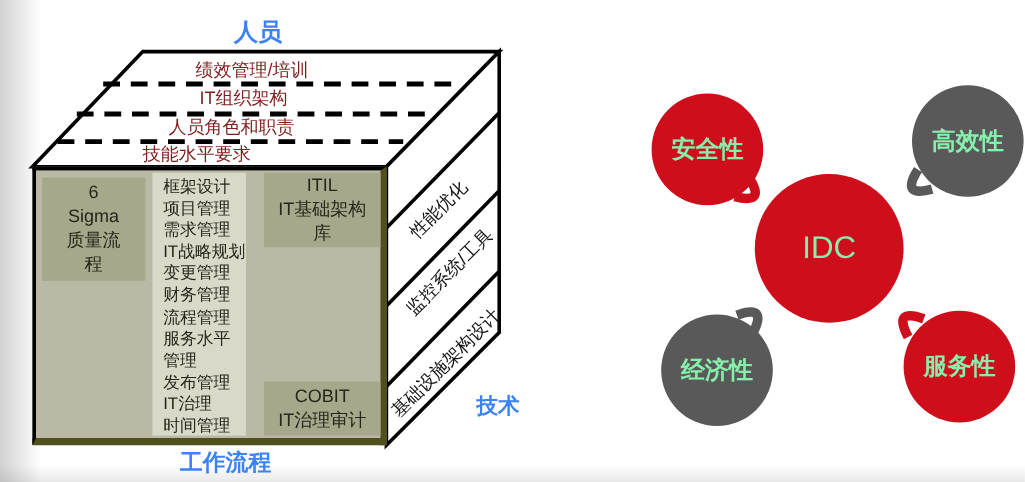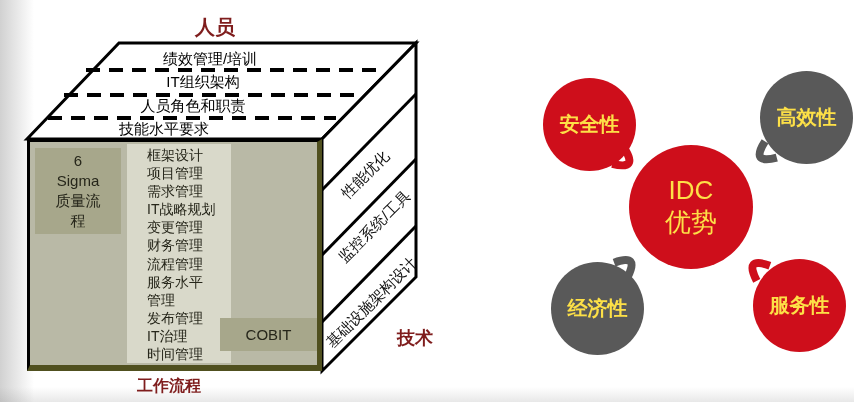--- a/index.html
+++ b/index.html
@@ -21,45 +21,45 @@
   .bottom-shade{position:absolute;left:0;bottom:0;width:100%;height:15px;
     background:linear-gradient(to bottom,rgba(110,110,110,0),rgba(110,110,110,.16));pointer-events:none;}
 
   .abs{position:absolute;}
   .ctr{transform:translate(-50%,-50%);white-space:nowrap;}
 
   
   svg.scene{position:absolute;left:0;top:0;}
 
   
-  .cube-label{font-weight:bold;color:#7f1d1d;}
+  .cube-label{font-weight:bold;color:#3b82f6;}
 
   
-  .toprow{font-size:15px;color:#000000;}
+  .toprow{font-size:15px;color:#7f1d1d;}
 
   
   .front-face{
     left:27px;top:139px;width:295px;height:232px;box-sizing:border-box;
     background:var(--face-bg);
     border-top:3px solid #000;border-left:3px solid #000;
     border-right:5px solid var(--border-olive);border-bottom:6px solid var(--border-olive);
   }
   .ff-box{position:absolute;display:flex;flex-direction:column;justify-content:center;
     text-align:center;color:#26261a;font-size:15px;line-height:1.32;background:var(--box-dark);}
   .ff-box.light{background:var(--box-light);}
   #col1-top{left:5px;top:6px;width:86px;height:86px;}
   #col1-bottom{left:5px;top:126px;width:86px;height:92px;}
-  #col2{left:97px;top:2px;width:104px;height:219px;justify-content:flex-start;
-    text-align:left;padding:2px 0 0 20px;box-sizing:border-box;font-size:14px;line-height:18.1px;}
+  #col2{left:97px;top:2px;width:78px;height:219px;justify-content:flex-start;
+    text-align:left;padding:2px 0 0 9px;box-sizing:border-box;font-size:14px;line-height:18.1px;}
   #col3-top{left:190px;top:2px;width:97px;height:62px;}
-  #col3-bottom{left:190px;top:176px;width:97px;height:33px;}
+  #col3-bottom{left:190px;top:176px;width:97px;height:45px;}
 
   
   .circle{border-radius:50%;display:flex;align-items:center;justify-content:center;
-    color:#fde047;text-align:center;}
+    color:#86efac;text-align:center;}
   .circle.red{background:var(--accent-red);}
   .circle.gray{background:var(--gray);}
   .sat{width:93px;height:93px;font-size:20px;font-weight:bold;}
   .hub{width:124px;height:124px;font-size:26px;line-height:1.22;}
 </style>
 </head>
 <body>
 
 <div class="left-shade"></div>
 <div class="bottom-shade"></div>
@@ -84,21 +84,21 @@
 
   <g stroke-width="8" fill="none">
     <path d="M -11 -10 Q 15 0 -11 10" transform="translate(627,162) rotate(35)" stroke="var(--accent-red)"></path>
     <path d="M -11 -10 Q 15 0 -11 10" transform="translate(762,156) rotate(144)" stroke="var(--gray)"></path>
     <path d="M -11 -10 Q 15 0 -11 10" transform="translate(629,263) rotate(-41)" stroke="var(--gray)"></path>
     <path d="M -11 -10 Q 15 0 -11 10" transform="translate(755,266) rotate(-139)" stroke="var(--accent-red)"></path>
   </g>
 </svg>
 
 <div class="abs ctr cube-label" style="left:215px;top:27px;font-size:20px;">人员</div>
-<div class="abs ctr cube-label" style="left:169px;top:386px;font-size:16px;">工作流程</div>
+<div class="abs ctr cube-label" style="left:188px;top:386px;font-size:19px;">工作流程</div>
 <div class="abs ctr cube-label" style="left:396px;top:338px;font-size:18px;margin-left:19px;">技术</div>
 
 <div class="abs ctr toprow" style="left:210px;top:59px;">绩效管理/培训</div>
 <div class="abs ctr toprow" style="left:203px;top:82px;">IT组织架构</div>
 <div class="abs ctr toprow" style="left:193px;top:106px;">人员角色和职责</div>
 <div class="abs ctr toprow" style="left:164px;top:129px;">技能水平要求</div>
 
 <div class="abs front-face">
   <div class="ff-box" id="col1-top">
     <div>6</div>
@@ -113,27 +113,32 @@
     <div>IT战略规划</div>
     <div>变更管理</div>
     <div>财务管理</div>
     <div>流程管理</div>
     <div>服务水平</div>
     <div>管理</div>
     <div>发布管理</div>
     <div>IT治理</div>
     <div>时间管理</div>
   </div>
+  <div class="ff-box" id="col3-top">
+    <div>ITIL</div>
+    <div>IT基础架构</div>
+    <div>库</div>
+  </div>
   <div class="ff-box" id="col3-bottom">
     <div>COBIT</div>
+    <div>IT治理审计</div>
   </div>
 </div>
 
 <div class="abs circle hub red" style="left:629px;top:145px;">
   <div>
     <div>IDC</div>
-    <div>优势</div>
   </div>
 </div>
 <div class="abs circle sat red" style="left:543px;top:78px;">安全性</div>
 <div class="abs circle sat gray" style="left:760px;top:71px;">高效性</div>
 <div class="abs circle sat gray" style="left:551px;top:262px;">经济性</div>
 <div class="abs circle sat red" style="left:753px;top:259px;">服务性</div>
 
 </body></html>

